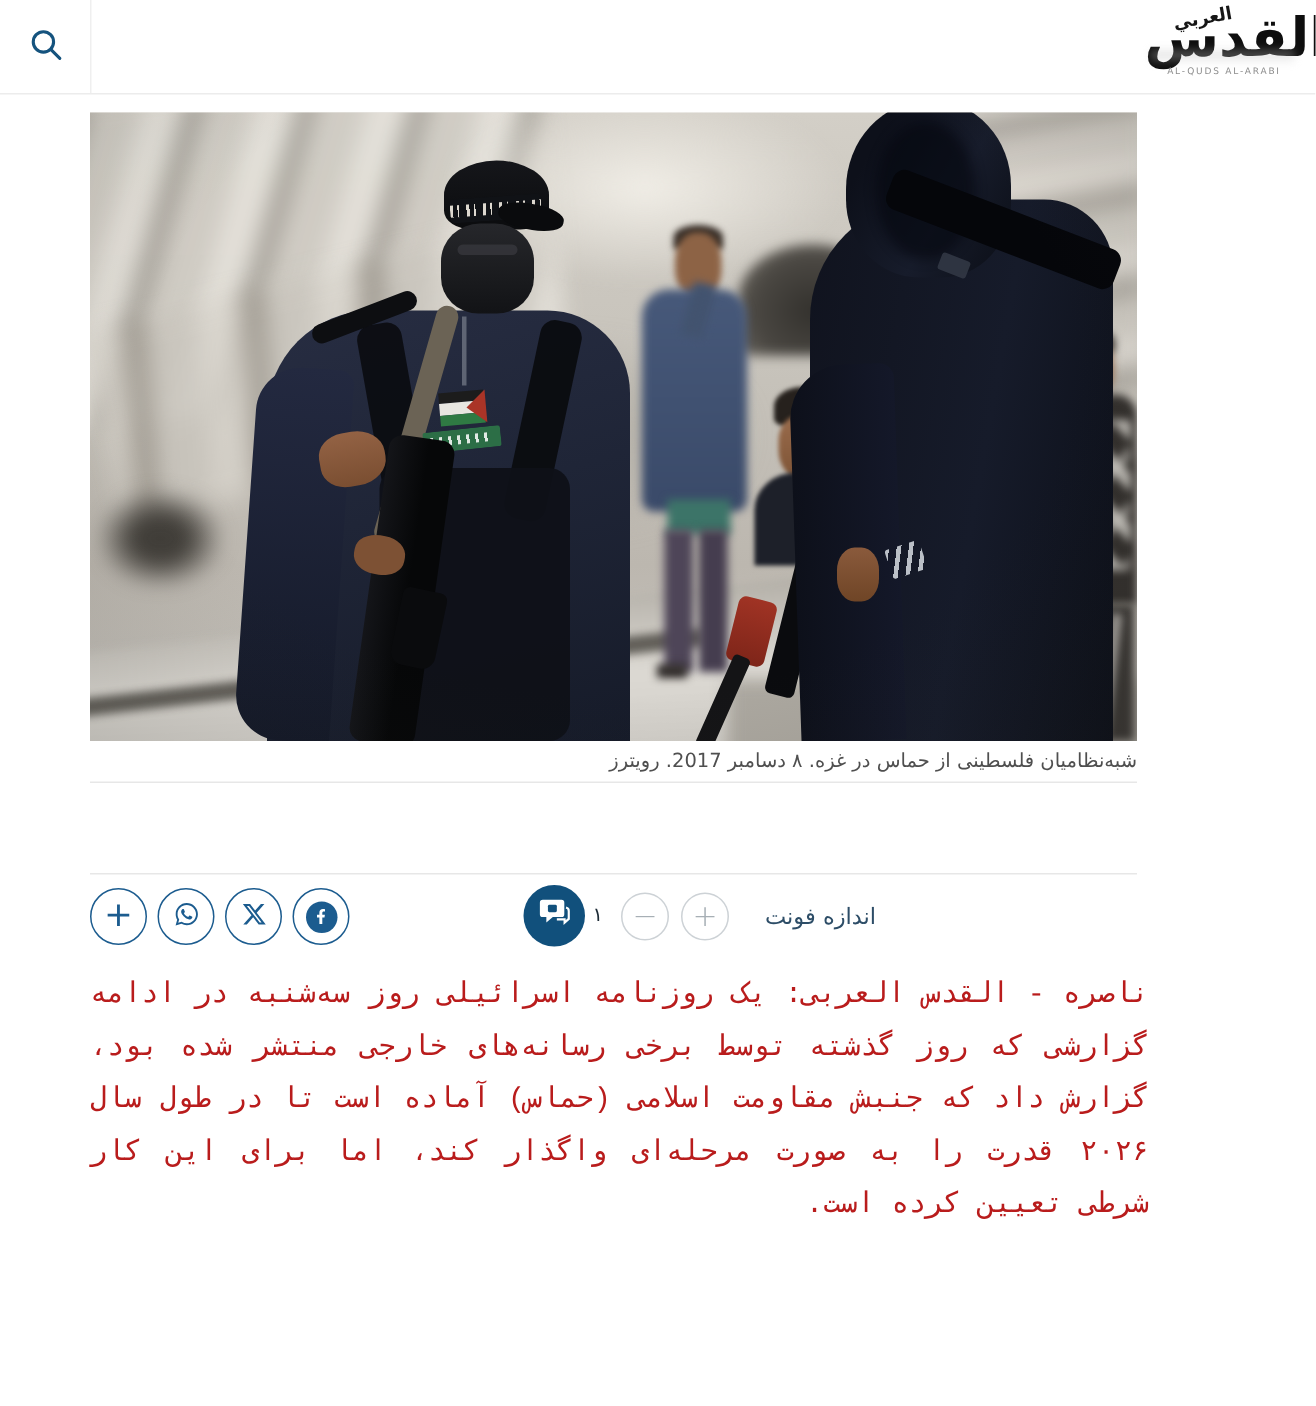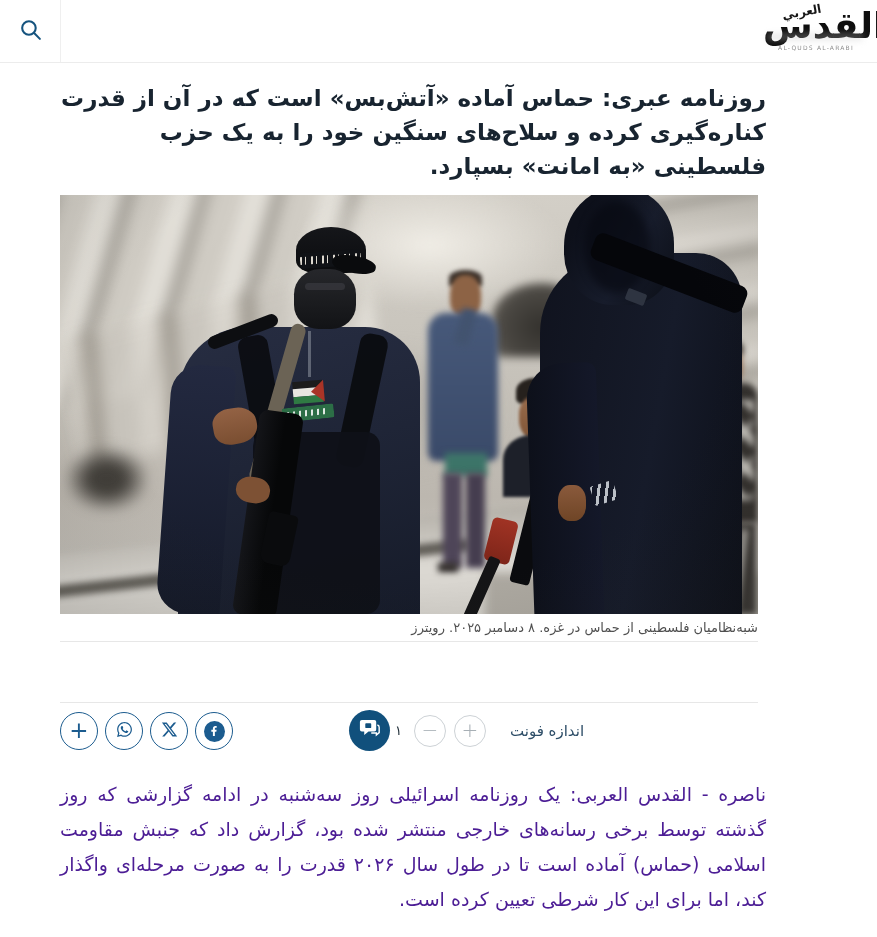--- a/index.html
+++ b/index.html
@@ -172,22 +172,22 @@
   .comment-count { font-size: 13px; color: #1d2b36; }
   .fs-group { position: absolute; left: 354px; top: 12px; display: flex; align-items: center; gap: 8px; }
   .fs-btn {
     width: 32px; height: 32px; border-radius: 50%; border: 1px solid #cdd2d6; background:#fff; color:#a7afb5;
     display:flex; align-items:center; justify-content:center; font-size: 20px; font-weight: 300; cursor: pointer;
   }
   .fs-btn span { margin-top: -2px; }
   .fs-label { direction: rtl; font-size: 15px; color: #2d4d67; margin-left: 16px; }
   
   .body-par {
-    direction: rtl; text-align: justify; margin-top: 13px; width: 706px;
-    font-size: 19px; line-height: 35px; color: #4c1d95;
+    direction: rtl; text-align: justify; margin-top: 2px; width: 706px;
+    font-size: 19px; line-height: 35px; color: #b91c1c; font-family: Liberation Mono, monospace;
   }
 </style>
 </head>
 <body>
 
 <div class="header">
   <div class="search-btn">
     <span>
       <svg viewBox="0 0 24 24" fill="none" stroke="currentColor" stroke-width="2" stroke-linecap="round">
         <circle cx="10.5" cy="10.5" r="6.5"></circle>
@@ -198,21 +198,20 @@
   <div class="logo">
     <div class="logo-smudge"></div>
     <div class="logo-ar">القدس</div>
     <div class="logo-ar-small">العربي</div>
     <div class="logo-latin">AL-QUDS AL-ARABI</div>
   </div>
 </div>
 
 <div class="content">
 
-  <h1 class="headline">روزنامه عبری: حماس آماده «آتش‌بس» است که در آن از قدرت کناره‌گیری کرده و سلاح‌های سنگین خود را به یک حزب فلسطینی «به امانت» بسپارد.</h1>
 
   <div class="media">
 
     <div class="photo">
       <div class="slab-tl"></div>
       <div class="slab-tl2"></div>
       <div class="bright-top"></div>
       <div class="building-r"></div>
       <div class="tunnel"></div>
       <div class="rubble-mid"></div>
@@ -274,21 +273,21 @@
       <div class="rh-hood"></div>
       <div class="rh-hoodshadow"></div>
       <div class="rh-strap"></div>
       <div class="rh-buckle"></div>
       <div class="rh-arm"></div>
       <div class="rh-hand"></div>
       <div class="rh-adidas"></div>
 
       <div class="vignette"></div>
     </div>
-    <div class="caption">شبه‌نظامیان فلسطینی از حماس در غزه. ۸ دسامبر ۲۰۲۵. رویترز</div>
+    <div class="caption">شبه‌نظامیان فلسطینی از حماس در غزه. ۸ دسامبر 2017. رویترز</div>
   </div>
 
   <div class="toolbar">
     <div class="share-group">
       <div class="circle-btn">
         <span class="plus-glyph">+</span>
       </div>
       <div class="circle-btn">
         <span>
           <svg viewBox="0 0 448 512">

